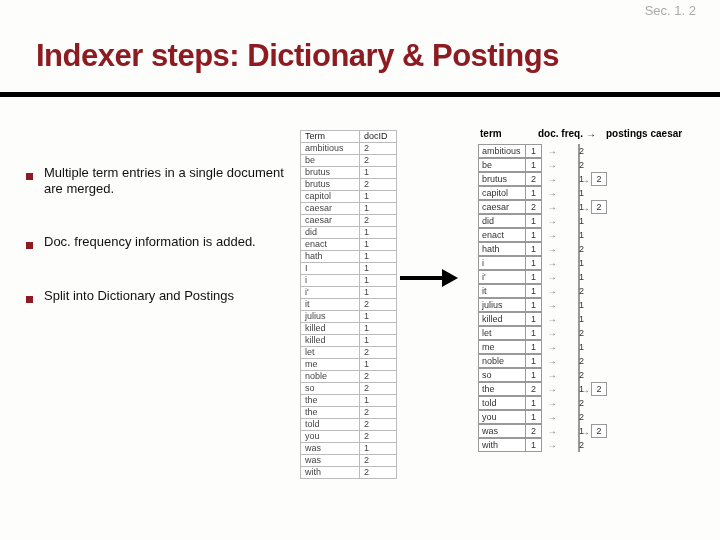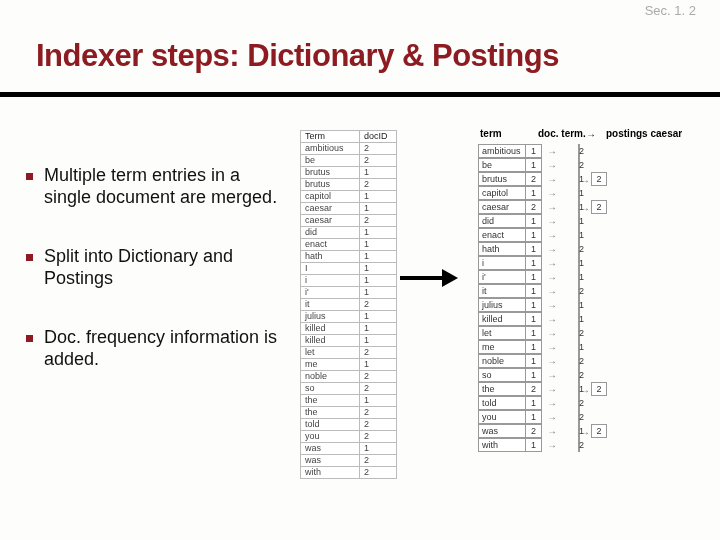--- a/index.html
+++ b/index.html
@@ -48,21 +48,21 @@
   .bullets {
     position: absolute;
     top: 165px;
     left: 20px;
     width: 272px;
   }
   .bullet {
     position: relative;
     padding-left: 24px;
     margin-bottom: 38px;
-    font-size: 18px;
+    font-size: 13px;
     color: #111;
     line-height: 1.2;
   }
   .bullet::before {
     content: '';
     position: absolute;
     left: 6px;
     top: 8px;
     width: 7px;
     height: 7px;
@@ -187,22 +187,22 @@
 </head>
 <body>
 
 <div class="slide">
   <div class="sec-label">Sec. 1. 2</div>
   <div class="title">Indexer steps: Dictionary &amp; Postings</div>
   <div class="title-underline"></div>
 
   <div class="bullets">
     <div class="bullet">Multiple term entries in a single document are merged.</div>
+    <div class="bullet">Doc. frequency information is added.</div>
     <div class="bullet">Split into Dictionary and Postings</div>
-    <div class="bullet">Doc. frequency information is added.</div>
   </div>
 
   <table class="tbl1">
     <thead>
         <tr>
       <th>Term</th>
       <th>docID</th>
     </tr>
       </thead>
     <tbody id="tbl1-body">
@@ -321,21 +321,21 @@
       </tbody>
   </table>
 
   <div class="arrow">
     <div class="arrow-line"></div>
       <div class="arrow-head"></div>
   </div>
 
   <div class="dict-head">
     <span>term</span>
-    <span>doc. term.</span>
+    <span>doc. freq.</span>
     <span>→</span>
     <span>postings caesar</span>
   </div>
 
   <div class="dict-wrap" id="dict-body">
       <div class="dict-row">
         <div class="dcell-term">ambitious</div>
         <div class="dcell-df">1</div>
         <div class="dcell-gap">→</div>
         <div class="dcell-post">2</div>

